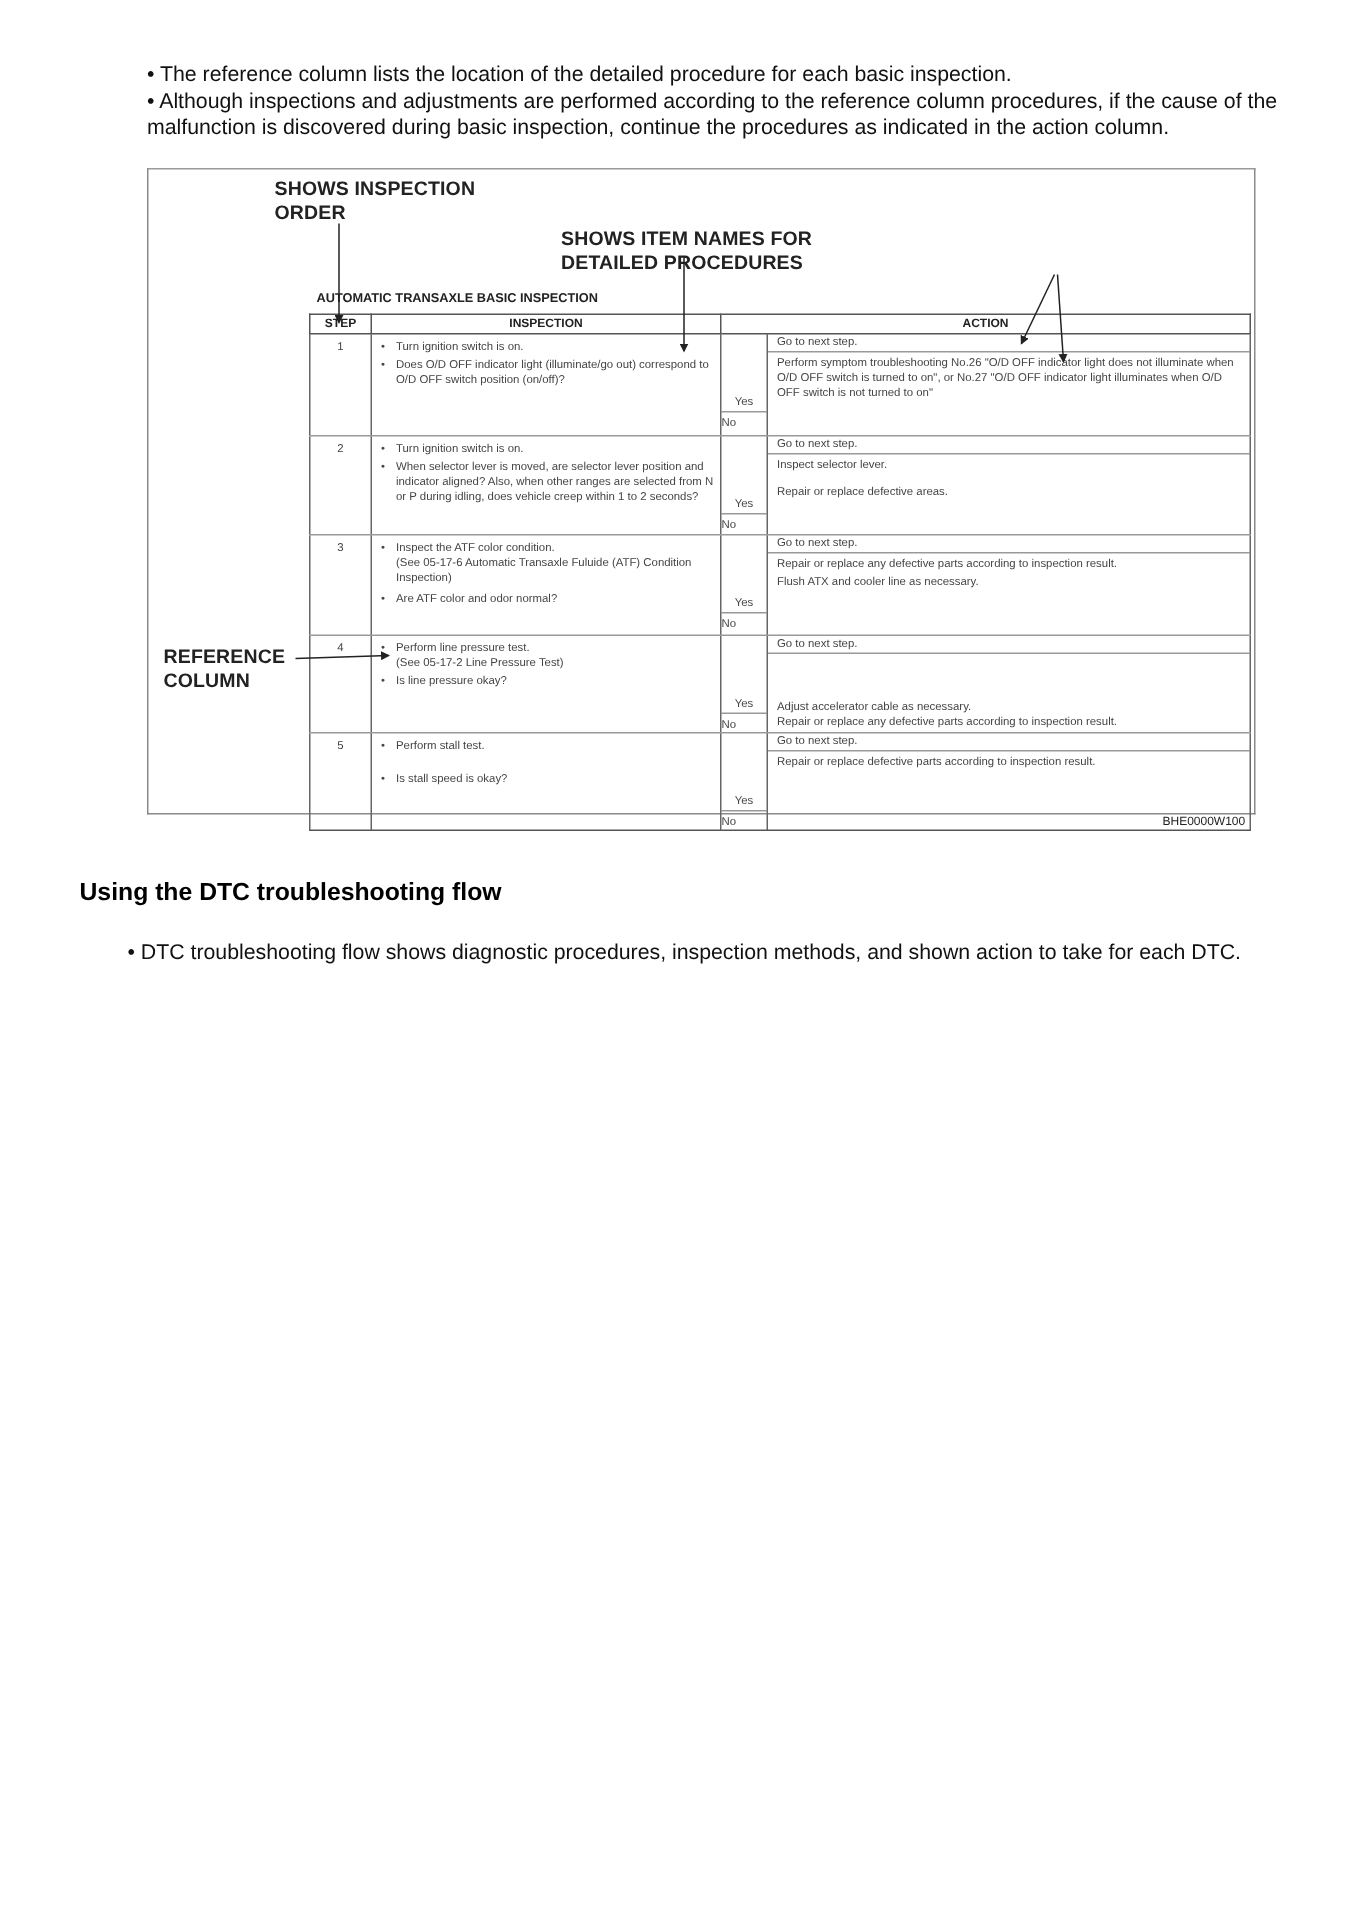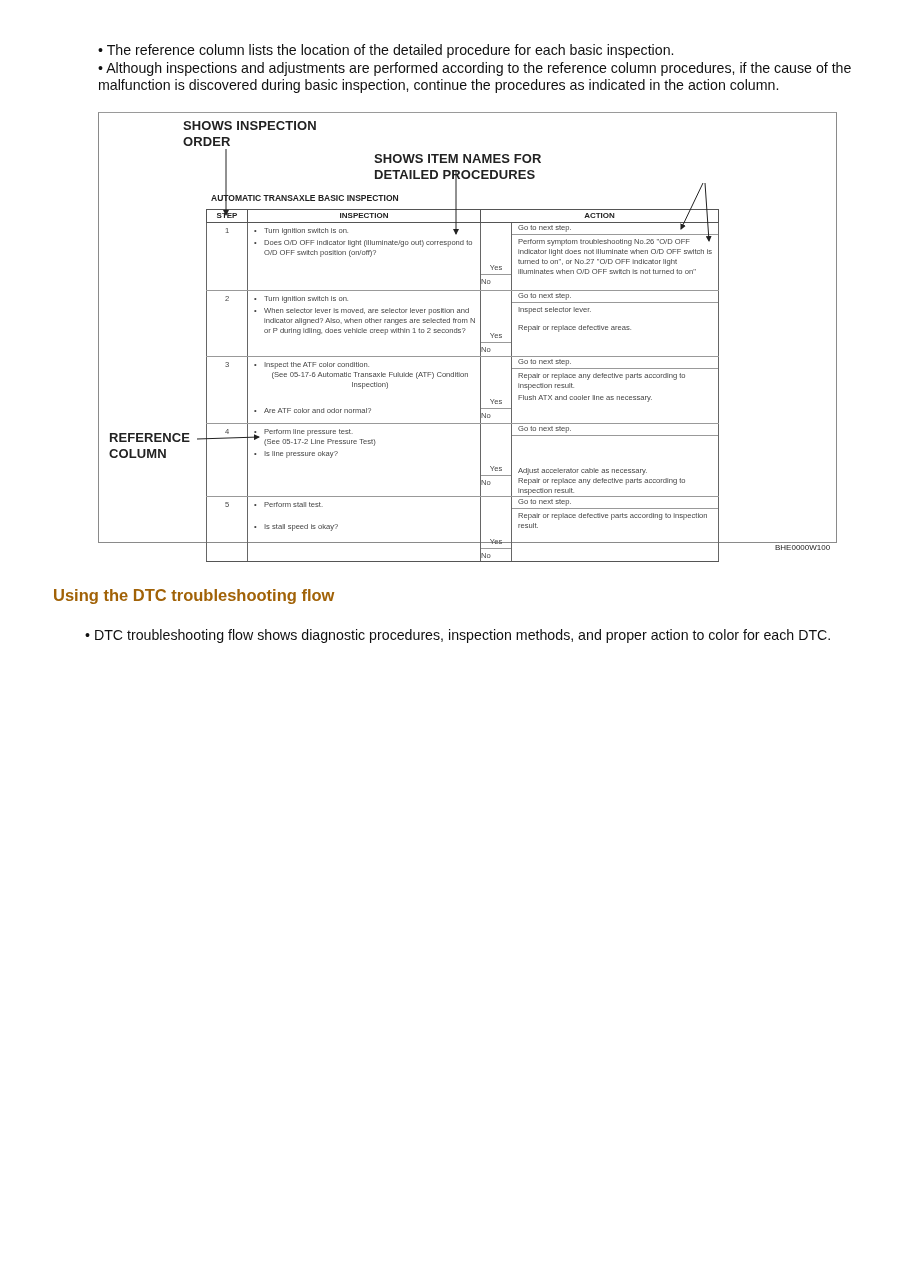--- a/index.html
+++ b/index.html
@@ -4,40 +4,40 @@
 <style>
   html, body { margin: 0; padding: 0; background: #ffffff; }
   body { width: 909px; height: 1286px; position: relative; overflow: hidden;
          font-family: "Liberation Sans", sans-serif; color: #111; }
   .intro { position: absolute; left: 98px; top: 42px; width: 780px; font-size: 14.2px; line-height: 17.5px; }
   .intro p { margin: 0; }
   .figure { position: absolute; left: 98px; top: 112px; width: 737px; height: 429px;
             border: 1px solid #8a8a8a; border-top-color: #9a9a9a; background: #fff; }
   .callout { position: absolute; font-weight: bold; font-size: 13px; line-height: 16px; color: #222; letter-spacing: 0.1px; }
   .fig-title { position: absolute; left: 112px; top: 80px; font-size: 8.5px; font-weight: bold; color: #222; }
-  table.insp { position: absolute; left: 107px; top: 96px; width: 513px; border-collapse: collapse;
+  table.insp { position: absolute; left: 107px; top: 96px; width: 628px; border-collapse: collapse;
                font-size: 7.6px; line-height: 10px; color: #444; }
   table.insp th { border: 1.5px solid #555; font-size: 8px; font-weight: bold; color: #222; height: 12px; padding: 0; }
   table.insp td { border-left: 1.5px solid #666; border-right: 1.5px solid #666; vertical-align: top; padding: 0; }
   table.insp tr.step-row > td { border-bottom: 1px solid #999; }
   table.insp tr.last-row > td { border-bottom: 1.5px solid #555; }
   td.step { width: 40px; text-align: center; padding-top: 3px !important; }
   td.inspection { width: 222px; padding: 3px 4px 0 6px !important; }
   td.yn { width: 30px; }
   td.action { }
   .bul { display: flex; margin-bottom: 2px; }
   .bul .dot { width: 10px; flex: none; }
   .ref { padding-left: 10px; }
   .yn-cell-yes { text-align: center; border-bottom: 1px solid #999; height: 11px; margin-top: 40px; }
   .yn-cell-no { text-align: left; padding-top: 2px; }
   .act-yes { padding-left: 6px; border-bottom: 1px solid #999; height: 11px; }
   .act-no { padding: 2px 4px 0 6px; }
   .fig-code { position: absolute; left: 775px; top: 543px; font-size: 8px; color: #222; }
   .arrow-svg { position: absolute; left: 0; top: 0; pointer-events: none; }
-  .section-title { position: absolute; left: 53px; top: 586px; font-size: 16.5px; font-weight: bold; color: #a16207; }
+  .section-title { position: absolute; left: 53px; top: 586px; font-size: 16.5px; font-weight: bold; color: #000000; }
   .dtc-text { position: absolute; left: 85px; top: 627px; width: 765px; font-size: 14.2px; line-height: 17.5px; }
   .dtc-text p { margin: 0; }
 </style>
 </head>
 <body>
 
 <div class="intro">
   <p>• The reference column lists the location of the detailed procedure for each basic inspection.</p>
   <p>• Although inspections and adjustments are performed according to the reference column procedures, if the cause of the malfunction is discovered during basic inspection, continue the procedures as indicated in the action column.</p>
 </div>
@@ -113,21 +113,21 @@
         </td>
       </tr>
 
       <tr class="step-row" style="height:67px;">
         <td class="step">3</td>
         <td class="inspection">
           <div class="bul" style="margin-bottom:0;">
               <span class="dot">•</span>
               <span>Inspect the ATF color condition.</span>
             </div>
-          <div class="ref" style="margin-bottom:16px;text-align:center;">(See 05-17-6 Automatic Transaxle Fuluide (ATF) Condition Inspection)</div>
+          <div class="ref" style="margin-bottom:4px;">(See 05-17-6 Automatic Transaxle Fuluide (ATF) Condition Inspection)</div>
           <div class="bul">
               <span class="dot">•</span>
               <span>Are ATF color and odor normal?</span>
             </div>
         </td>
         <td class="yn">
           <div class="yn-cell-yes">Yes</div>
           <div class="yn-cell-no">No</div>
         </td>
         <td class="action">
@@ -198,14 +198,14 @@
       <line x1="606" y1="70" x2="610" y2="128" marker-end="url(#ah)"></line>
       <line x1="98" y1="326" x2="160" y2="324" marker-end="url(#ah)"></line>
     </g>
   </svg>
 </div>
 
 <div class="fig-code">BHE0000W100</div>
 
 <div class="section-title">Using the DTC troubleshooting flow</div>
 <div class="dtc-text">
-  <p>• DTC troubleshooting flow shows diagnostic procedures, inspection methods, and proper action to color for each DTC.</p>
+  <p>• DTC troubleshooting flow shows diagnostic procedures, inspection methods, and shown action to take for each DTC.</p>
 </div>
 
 </body></html>

